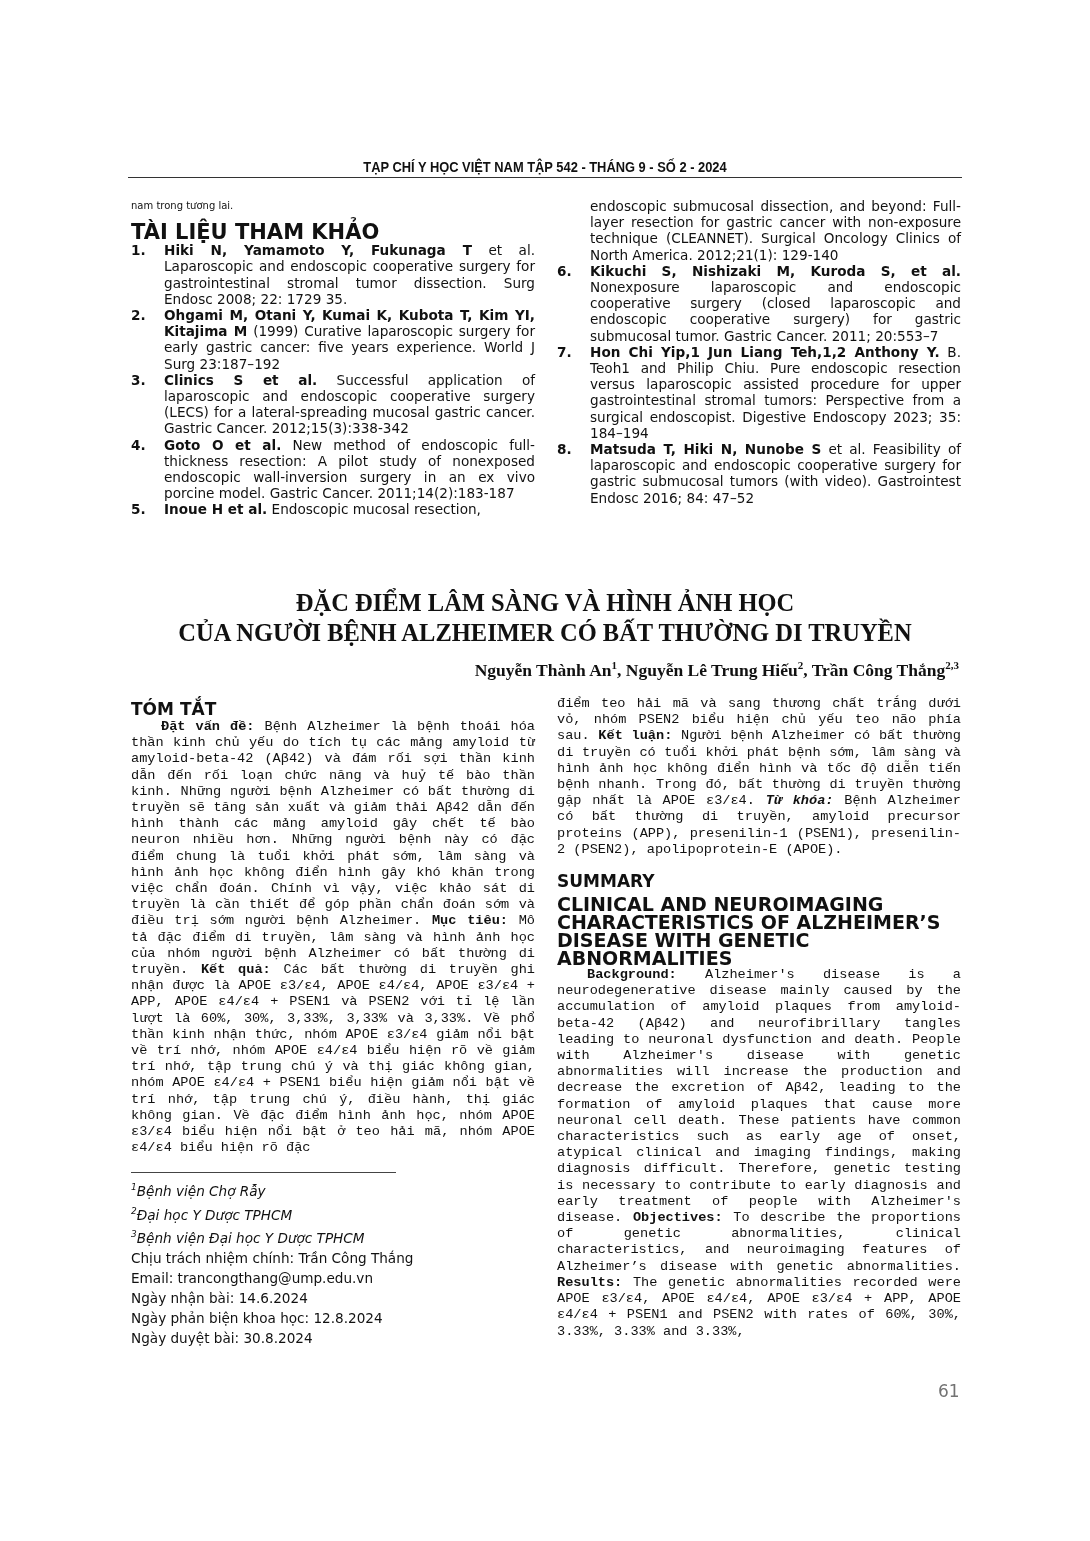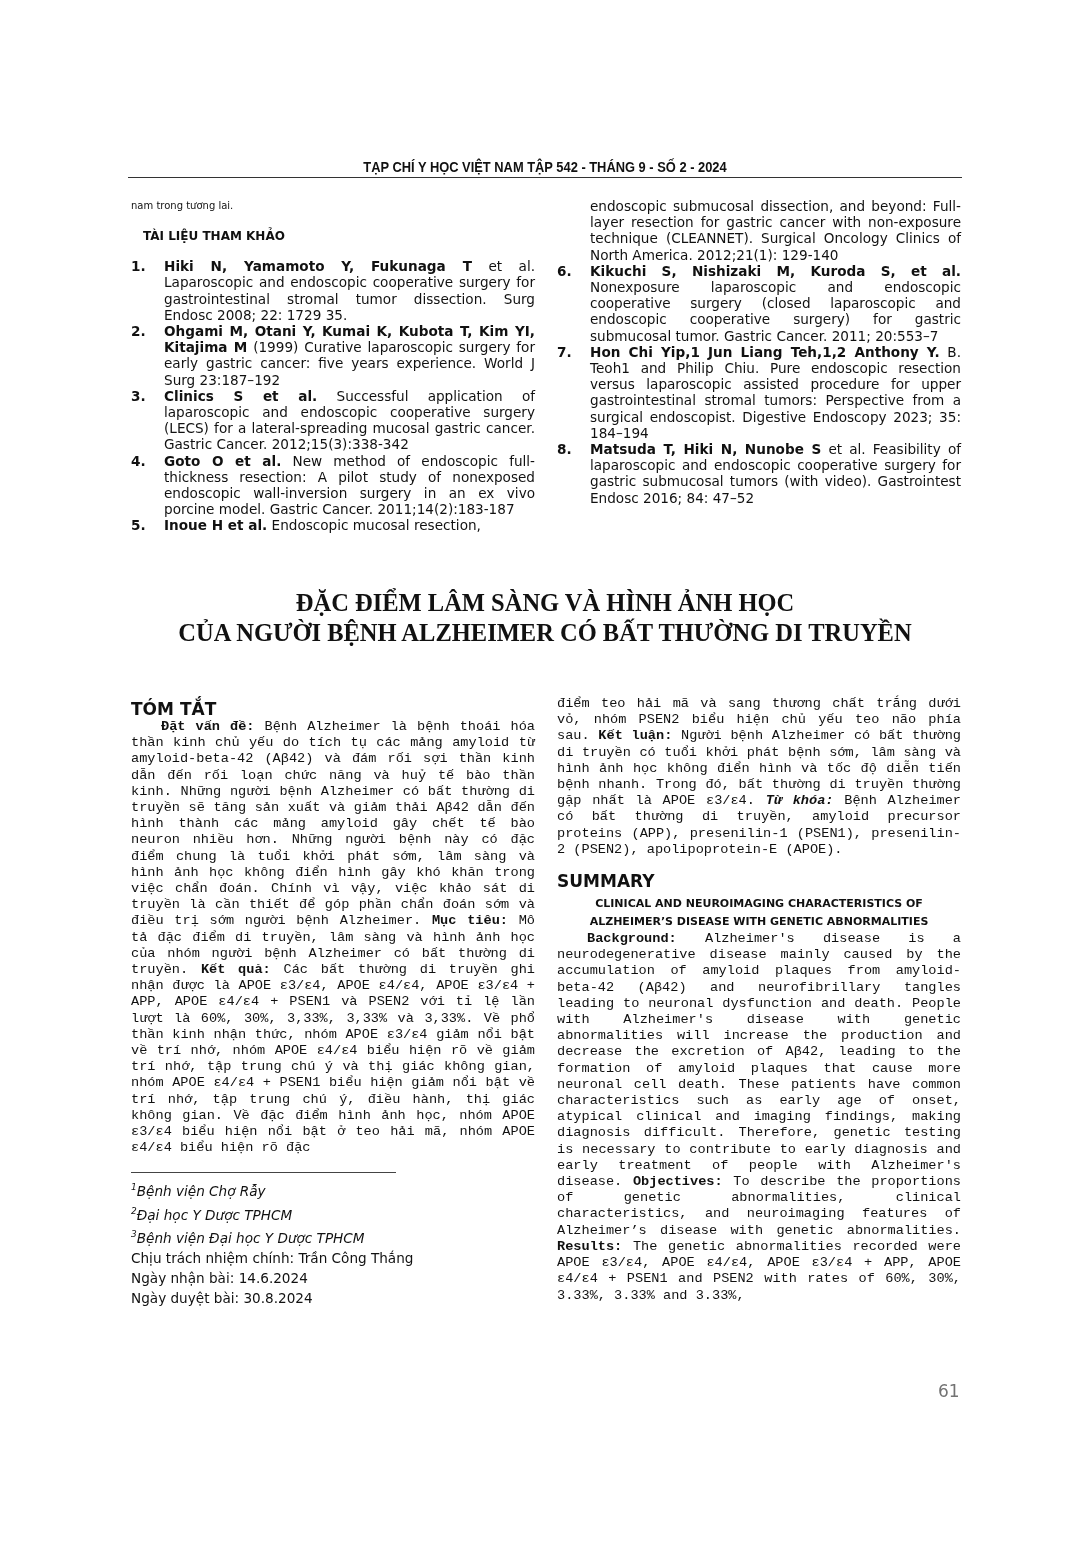--- a/index.html
+++ b/index.html
@@ -10,40 +10,40 @@
     text-align: center; font-family: "Liberation Sans", sans-serif;
     font-weight: bold; font-size: 14px; letter-spacing: 0; color: #111;
     transform: scaleX(0.92); transform-origin: center;
   }
   .head-rule { position: absolute; left: 128px; top: 161px; width: 834px; height: 0; border-top: 1.4px solid #333; }
   .col { position: absolute; font-family: "DejaVu Sans", sans-serif; font-size: 13.6px; line-height: 16.2px; color: #111; }
   .col-left { left: 131px; width: 404px; }
   .col-right { left: 557px; width: 404px; }
   .just { text-align: justify; text-align-last: left; font-family: Liberation Mono, monospace; }
   .intro-tail { font-size: 10px; }
-  .refs-heading { font-weight: bold; font-size: 12px; line-height: 20px; margin: 12px; }
+  .refs-heading { font-weight: bold; font-size: 21px; line-height: 20px; margin: 0; }
   ol.refs { list-style: none; margin: 0; padding: 0; }
   ol.refs li { position: relative; padding-left: 33px; text-align: justify; }
   ol.refs li .num { position: absolute; left: 0; top: 0; font-weight: bold; }
   .b { font-weight: bold; }
   .article-title {
     position: absolute; left: 128px; top: 572px; width: 834px; text-align: center;
     font-family: "Liberation Serif", serif; font-weight: bold; font-size: 24.5px; line-height: 30px; color: #111;
   }
   .authors {
     position: absolute; right: 131px; top: 643px; font-family: "Liberation Serif", serif;
     font-weight: bold; font-size: 17.5px; color: #111;
   }
   .authors sup { font-size: 11px; }
   .sec-heading { font-weight: bold; font-size: 17px; line-height: 20px; margin: 0; }
   .indent { text-indent: 30px; }
   .fn-rule { width: 265px; border-top: 1px solid #444; margin: 0; }
   .fn { font-size: 13.6px; line-height: 20px; }
   .fn i sup, .fn sup { font-size: 9px; }
-  .en-title { font-weight: bold; font-size: 11px; line-height: 18px; text-align: center; }
+  .en-title { font-weight: bold; font-size: 19px; line-height: 18px; text-align: left; }
   .page-num { position: absolute; left: 938px; top: 1365px; font-family: "DejaVu Sans", sans-serif; font-size: 17px; color: #737373; }
 </style>
 </head>
 <body>
 
 <div class="page">
 
   <div class="running-head">TẠP CHÍ Y HỌC VIỆT NAM TẬP 542 - THÁNG 9 - SỐ 2 - 2024</div>
   <div class="head-rule"></div>
 
@@ -66,33 +66,38 @@
       <li><span class="num">7.</span><span class="b">Hon Chi Yip,1 Jun Liang Teh,1,2 Anthony Y.</span><span> B. Teoh1 and Philip Chiu. Pure endoscopic resection versus laparoscopic assisted procedure for upper gastrointestinal stromal tumors: Perspective from a surgical endoscopist. Digestive Endoscopy 2023; 35: 184–194</span></li>
       <li><span class="num">8.</span><span class="b">Matsuda T, Hiki N, Nunobe S</span><span> et al.</span><span> Feasibility of laparoscopic and endoscopic cooperative surgery for gastric submucosal tumors (with video). Gastrointest Endosc 2016; 84: 47–52</span></li>
     </ol>
   </div>
 
   <div class="article-title">
     <div>ĐẶC ĐIỂM LÂM SÀNG VÀ HÌNH ẢNH HỌC</div>
     <div>CỦA NGƯỜI BỆNH ALZHEIMER  CÓ BẤT THƯỜNG DI TRUYỀN</div>
   </div>
 
+  <div class="authors">
+    <span>Nguyễn Thành An</span><sup>1</sup><span>, </span><span>Nguyễn Lê Trung Hiếu</span><sup>2</sup><span>, </span><span>Trần Công Thắng</span><sup>2,3</sup>
+  </div>
 
   <div class="col col-left" style="top:683px;">
     <h2 class="sec-heading">TÓM TẮT</h2>
     <p class="just indent" style="margin:0;"><span class="b">Đặt vấn đề:</span><span> Bệnh Alzheimer là bệnh thoái hóa thần kinh chủ yếu do tích tụ các mảng amyloid từ amyloid-beta-42 (Aβ42) và đám rối sợi thần kinh dẫn đến rối loạn chức năng và huỷ tế bào thần kinh. Những người bệnh Alzheimer có bất thường di truyền sẽ tăng sản xuất và giảm thải Aβ42 dẫn đến hình thành các mảng amyloid gây chết tế bào neuron nhiều hơn. Những người bệnh này có đặc điểm chung là tuổi khởi phát sớm, lâm sàng và hình ảnh học không điển hình gây khó khăn trong việc chẩn đoán. Chính vì vậy, việc khảo sát di truyền là cần thiết để góp phần chẩn đoán sớm và điều trị sớm người bệnh Alzheimer.</span><span class="b"> Mục tiêu:</span><span> Mô tả đặc điểm di truyền, lâm sàng và hình ảnh học của nhóm người bệnh Alzheimer có bất thường di truyền.</span><span class="b"> Kết quả:</span><span> Các bất thường di truyền ghi nhận được là APOE ε3/ε4, APOE ε4/ε4, APOE ε3/ε4 + APP, APOE ε4/ε4 + PSEN1 và PSEN2 với tỉ lệ lần lượt là 60%, 30%, 3,33%, 3,33% và 3,33%. Về phổ thần kinh nhận thức, nhóm APOE ε3/ε4 giảm nổi bật về trí nhớ, nhóm APOE ε4/ε4 biểu hiện rõ về giảm trí nhớ, tập trung chú ý và thị giác không gian, nhóm APOE ε4/ε4 + PSEN1 biểu hiện giảm nổi bật về trí nhớ, tập trung chú ý, điều hành, thị giác không gian. Về đặc điểm hình ảnh học, nhóm APOE ε3/ε4 biểu hiện nổi bật ở teo hải mã, nhóm APOE ε4/ε4 biểu hiện rõ đặc</span></p>
 
     <div style="margin-top:16px;">
       <div class="fn-rule"></div>
       <div class="fn" style="margin-top:4px;">
         <div><i><sup>1</sup><span>Bệnh viện Chợ Rẫy</span></i></div>
         <div><i><sup>2</sup><span>Đại học Y Dược TPHCM</span></i></div>
         <div><i><sup>3</sup><span>Bệnh viện Đại học Y Dược TPHCM</span></i></div>
         <div>Chịu trách nhiệm chính: Trần Công Thắng</div>
+        <div>Email: trancongthang@ump.edu.vn</div>
         <div>Ngày nhận bài: 14.6.2024</div>
+        <div>Ngày phản biện khoa học: 12.8.2024</div>
         <div>Ngày duyệt bài: 30.8.2024</div>
       </div>
     </div>
   </div>
 
   <div class="col col-right" style="top:680px;">
     <p class="just" style="margin:0;"><span>điểm teo hải mã và sang thương chất trắng dưới vỏ, nhóm PSEN2 biểu hiện chủ yếu teo não phía sau.</span><span class="b"> Kết luận:</span><span> Người bệnh Alzheimer có bất thường di truyền có tuổi khởi phát bệnh sớm, lâm sàng và hình ảnh học không điển hình và tốc độ diễn tiến bệnh nhanh. Trong đó, bất thường di truyền thường gặp nhất là APOE ε3/ε4.</span><b><i> Từ khóa:</i></b><span> Bệnh Alzheimer có bất thường di truyền, amyloid precursor proteins (APP), presenilin-1 (PSEN1), presenilin-2 (PSEN2), apolipoprotein-E (APOE).</span></p>
 
     <h2 class="sec-heading" style="margin-top:13px;">SUMMARY</h2>
     <div class="en-title" style="margin-top:4px;">CLINICAL AND NEUROIMAGING CHARACTERISTICS OF ALZHEIMER’S DISEASE WITH GENETIC ABNORMALITIES</div>

